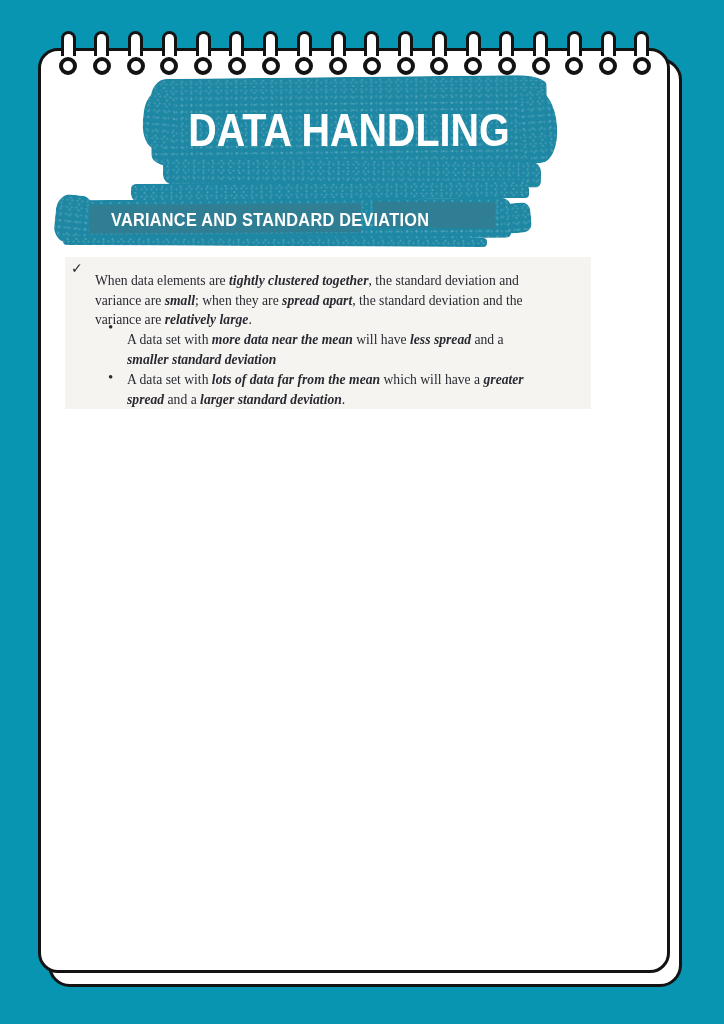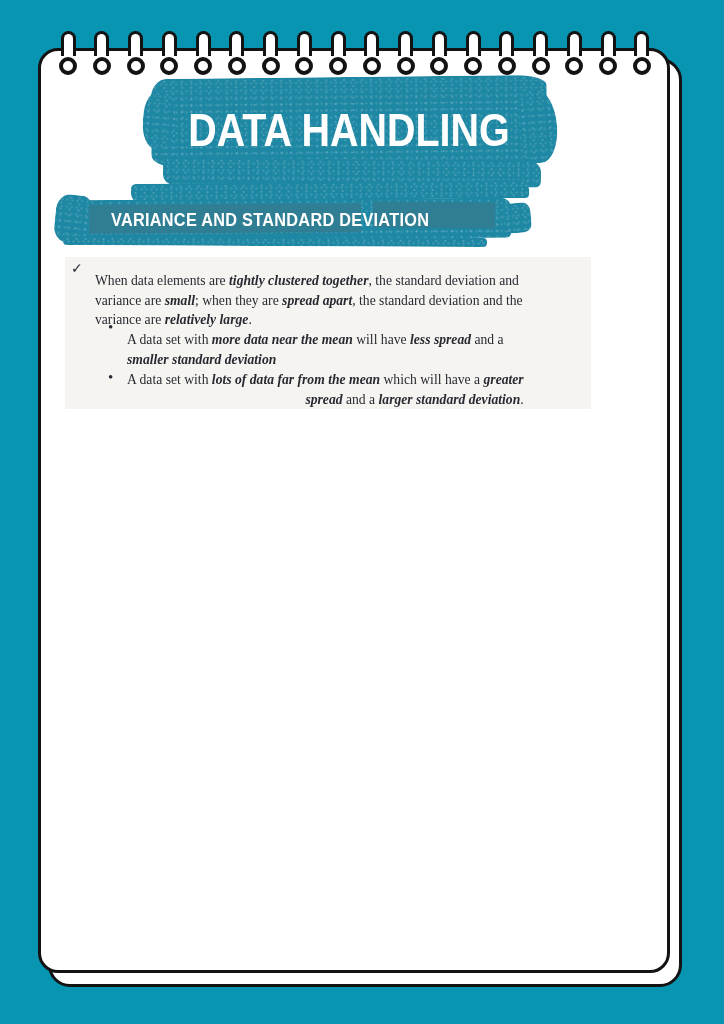--- a/index.html
+++ b/index.html
@@ -106,21 +106,21 @@
   }
   .intro-lines{position:absolute;left:54px;top:219px;}
   .bullet-marker{
     position:absolute;font-family:"Liberation Serif", serif;
     font-size:15px;color:var(--ink-solid);
   }
   .bullet1-marker{left:67px;top:268px;}
   .bullet2-marker{left:67px;top:318px;}
   .bullet-lines{position:absolute;left:86px;}
   .bullet1-lines{top:278px;}
-  .bullet2-lines{top:318px;text-align:right;}
+  .bullet2-lines{top:318px;}
 </style>
 </head>
 <body>
 
 <div class="canvas">
 
   <div class="page-back"></div>
 
   <div class="page">
 

